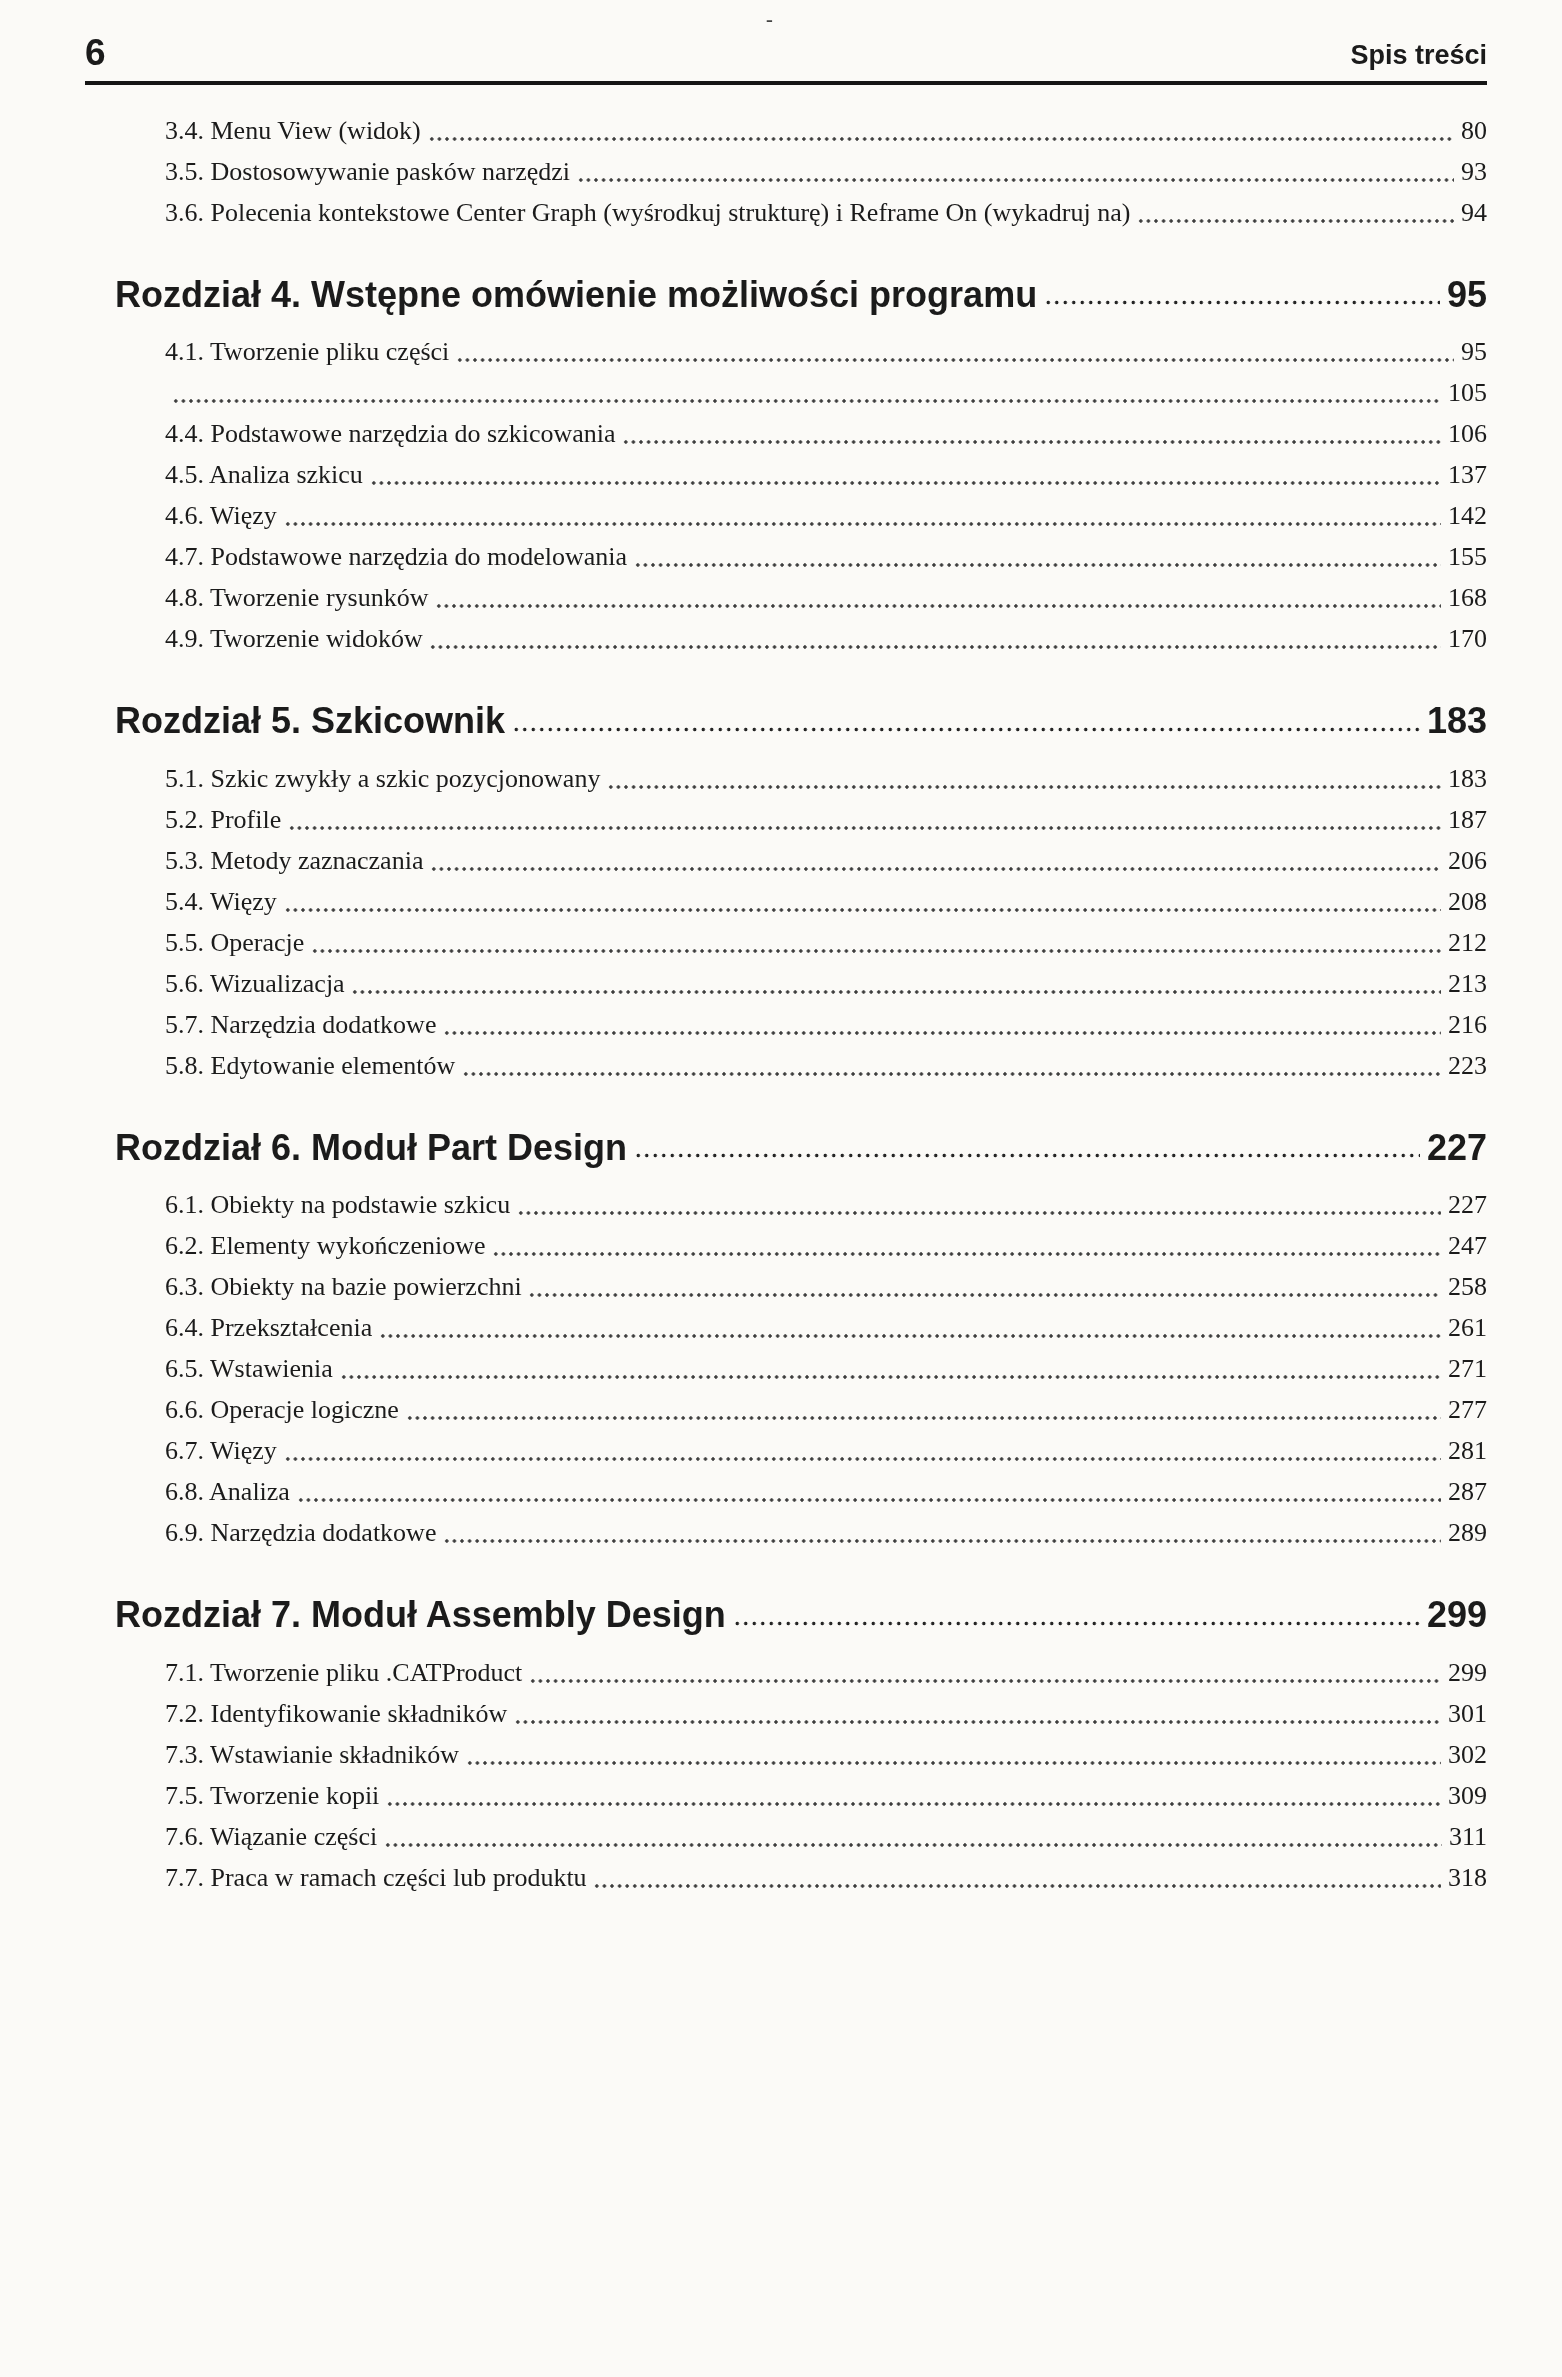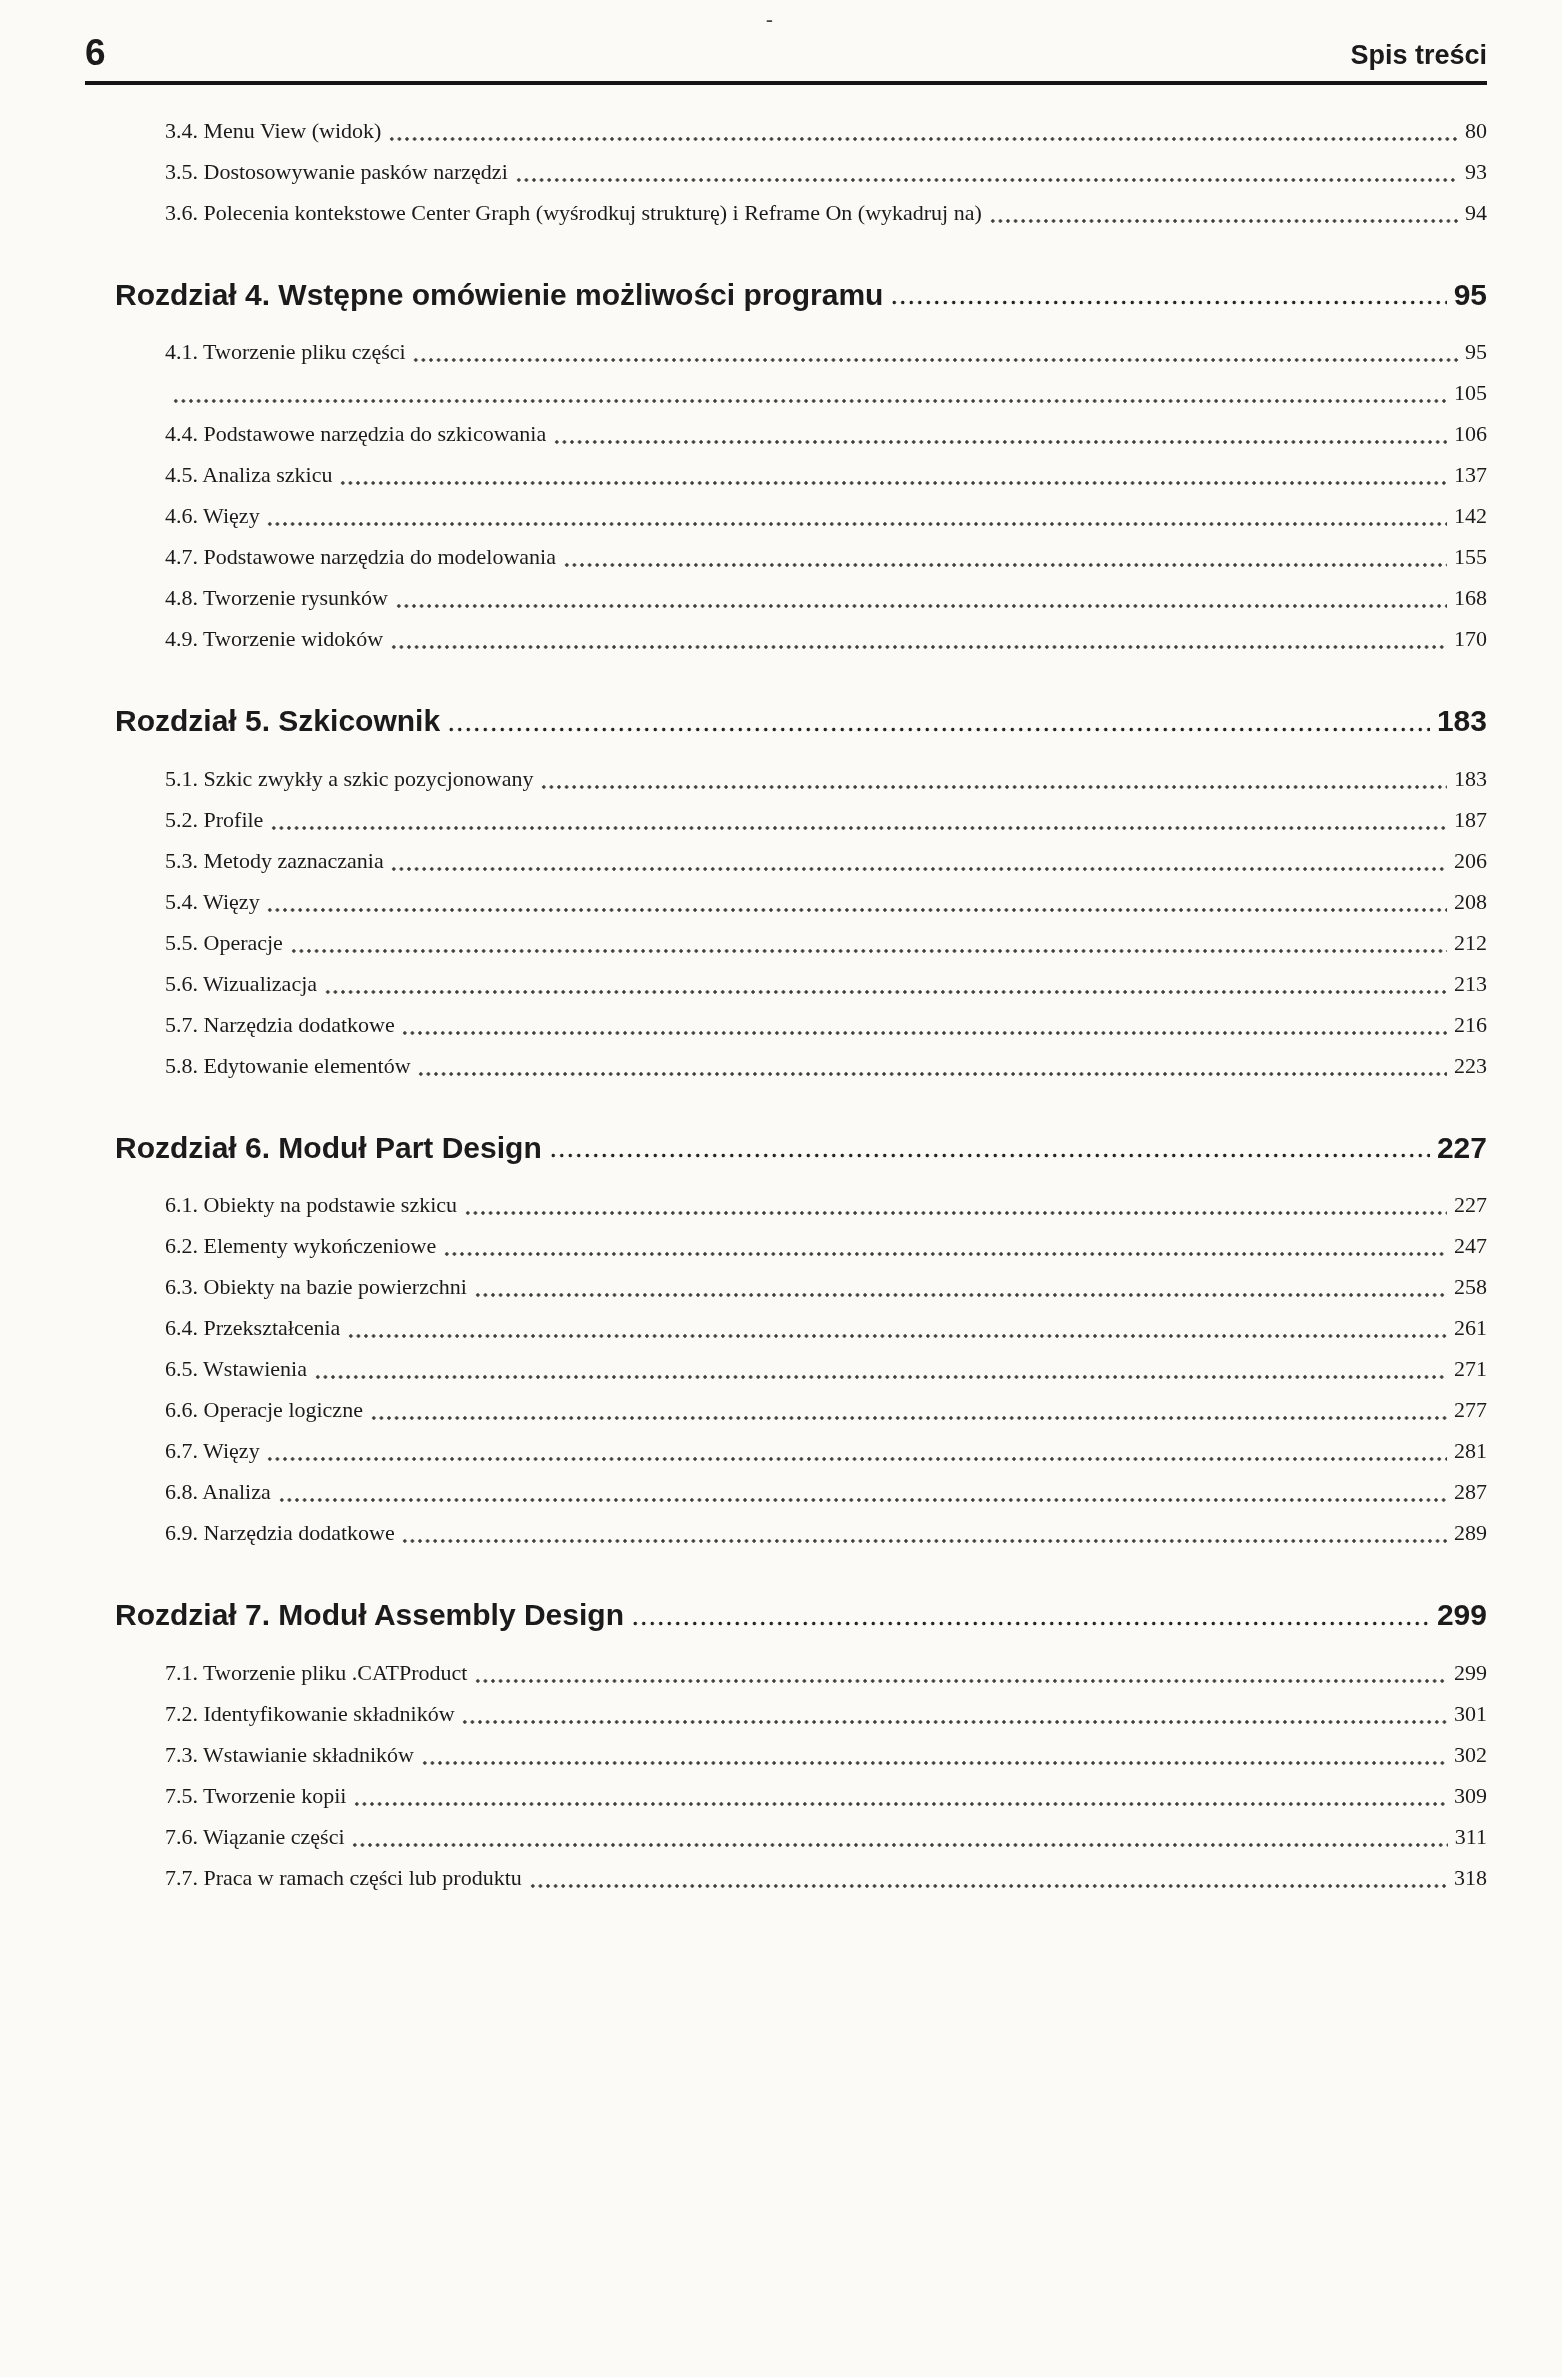--- a/index.html
+++ b/index.html
@@ -50,31 +50,31 @@
     background: #151515;
     margin-bottom: 25.4px;
   }
   .toc-section {
     margin: 0;
   }
   .entry-row {
     display: flex;
     align-items: baseline;
     margin-left: 80px;
-    font-size: 22px;
+    font-size: 26px;
     line-height: 41px;
     white-space: nowrap;
   }
   .chapter-row {
     display: flex;
     align-items: baseline;
     margin: 39px 0 13.5px 30px;
     font-family: "Liberation Sans", sans-serif;
     font-weight: bold;
-    font-size: 30px;
+    font-size: 36px;
     line-height: 46px;
     white-space: nowrap;
   }
   .label {
     flex: 0 0 auto;
   }
   .leader {
     flex: 1 1 auto;
     align-self: stretch;
     margin: 0 6.8px;

